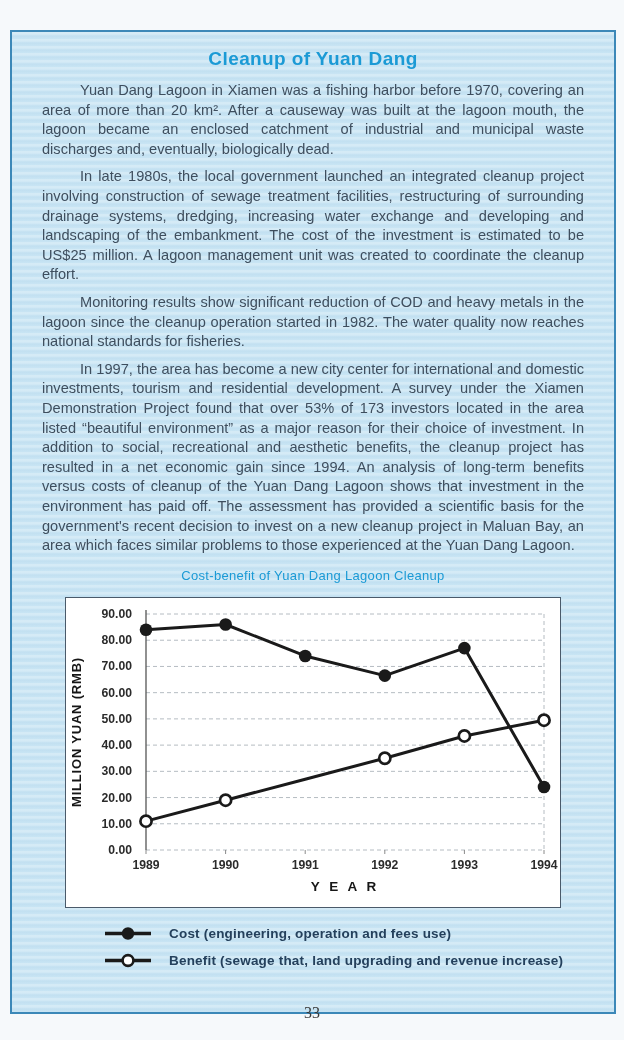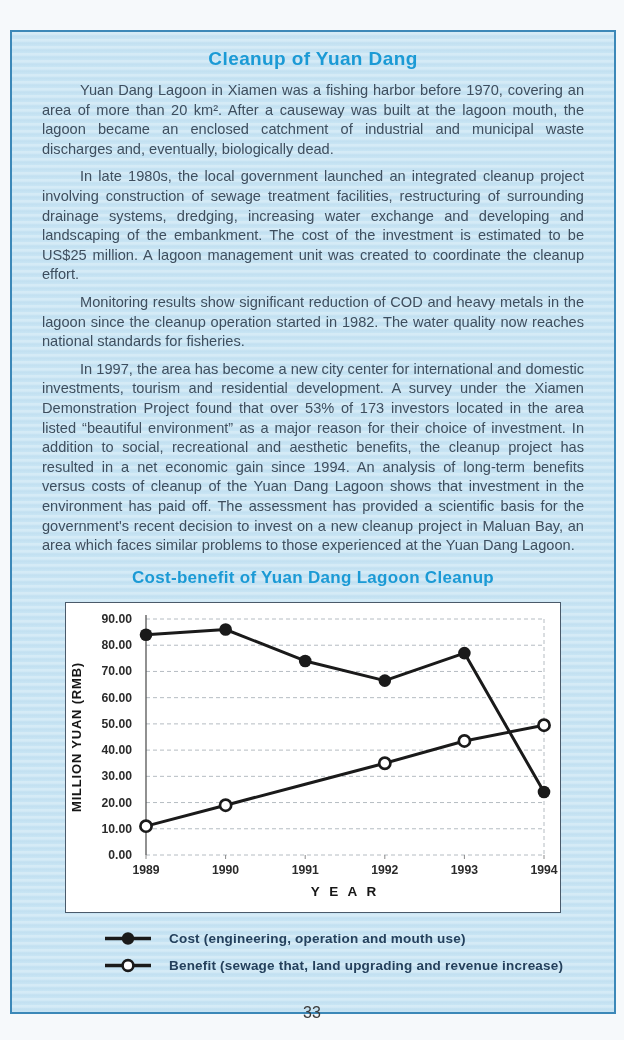--- a/index.html
+++ b/index.html
@@ -36,22 +36,22 @@
     text-align:justify;
     text-indent:38px;
     font-size:14.6px;
     line-height:19.6px;
     color:#3e4e5e;
   }
   h2.chart-title{
     margin:12px 0 14px 0;
     text-align:center;
     color:#1b9ad5;
-    font-size:17px;
-    font-weight:bold;
+    font-size:13px;
+    font-weight:normal;
     letter-spacing:0.3px;
   }
   .chart-box{
     width:496px;height:311px;
     margin:0 auto;
     box-sizing:border-box;
     background:#ffffff;
     border:1px solid #4a5a6a;
   }
   .chart-box svg{display:block;}
@@ -61,21 +61,21 @@
   .legend-row svg{flex:0 0 auto;margin-right:17px;}
   .legend-label{
     font-size:13.5px;
     font-weight:bold;
     color:#24405c;
     letter-spacing:0.2px;
   }
   .page-number{
     position:absolute;left:0;right:0;top:1004px;
     text-align:center;
-    font-family:Liberation Sans, sans-serif;
+    font-family:Liberation Serif, serif;
     font-size:16px;
     color:#3a3a3a;
   }
 </style>
 </head>
 <body>
 
 <div class="page">
   <div class="panel">
 
@@ -143,21 +143,21 @@
           <circle cx="478" cy="189.06666666666666" r="6.3" fill="#1a1a1a"></circle>
         </svg>
     </div>
 
     <div class="legend">
       <div class="legend-row">
         <svg width="48" height="15" viewBox="0 0 48 15">
           <line x1="1" y1="7.5" x2="47" y2="7.5" stroke="#1a1a1a" stroke-width="3.5"></line>
           <circle cx="24" cy="7.5" r="6.2" fill="#1a1a1a"></circle>
         </svg>
-        <span class="legend-label">Cost (engineering, operation and mouth use)</span>
+        <span class="legend-label">Cost (engineering, operation and fees use)</span>
       </div>
       <div class="legend-row">
         <svg width="48" height="15" viewBox="0 0 48 15">
           <line x1="1" y1="7.5" x2="47" y2="7.5" stroke="#1a1a1a" stroke-width="3.5"></line>
           <circle cx="24" cy="7.5" r="5.4" fill="#ffffff" stroke="#1a1a1a" stroke-width="2.6"></circle>
         </svg>
         <span class="legend-label">Benefit (sewage that, land upgrading and revenue increase)</span>
       </div>
     </div>
 

